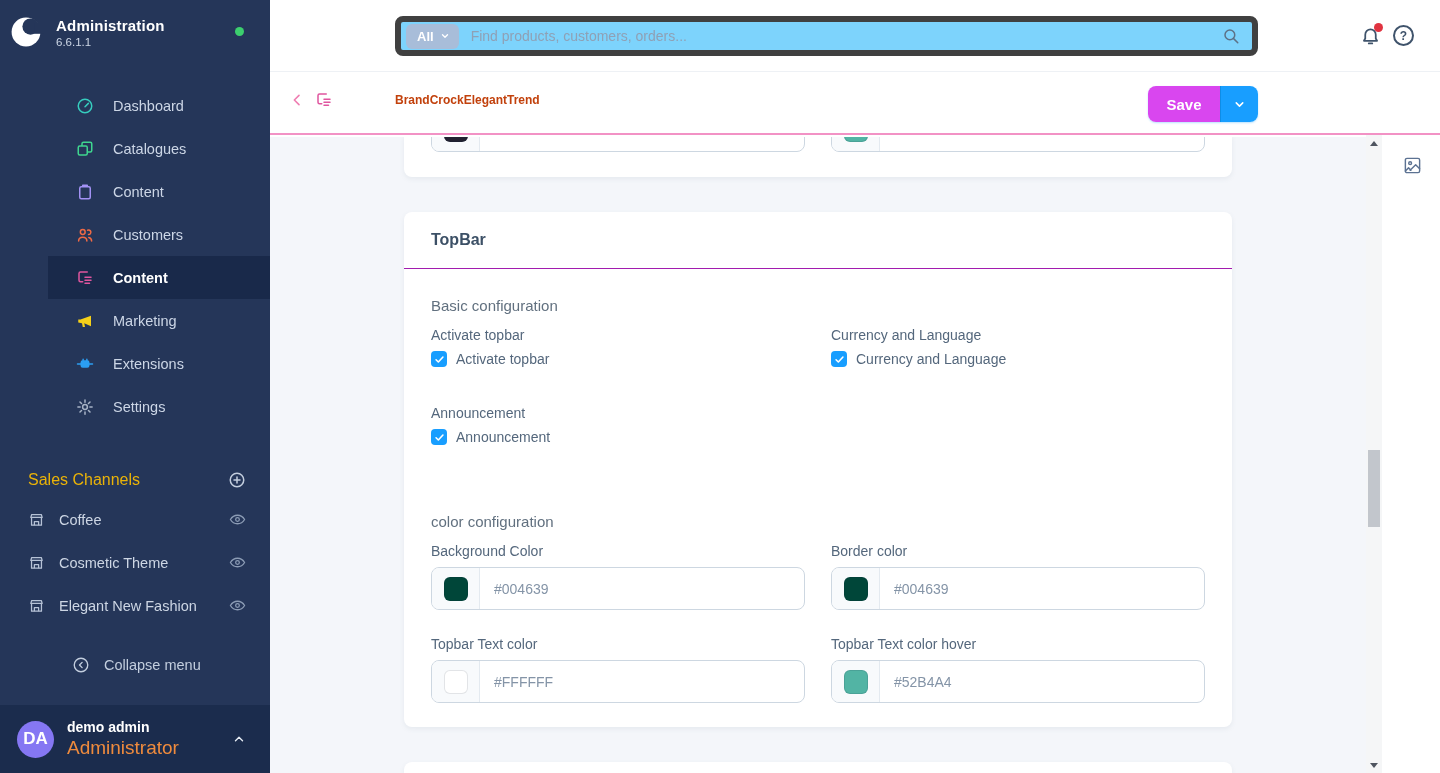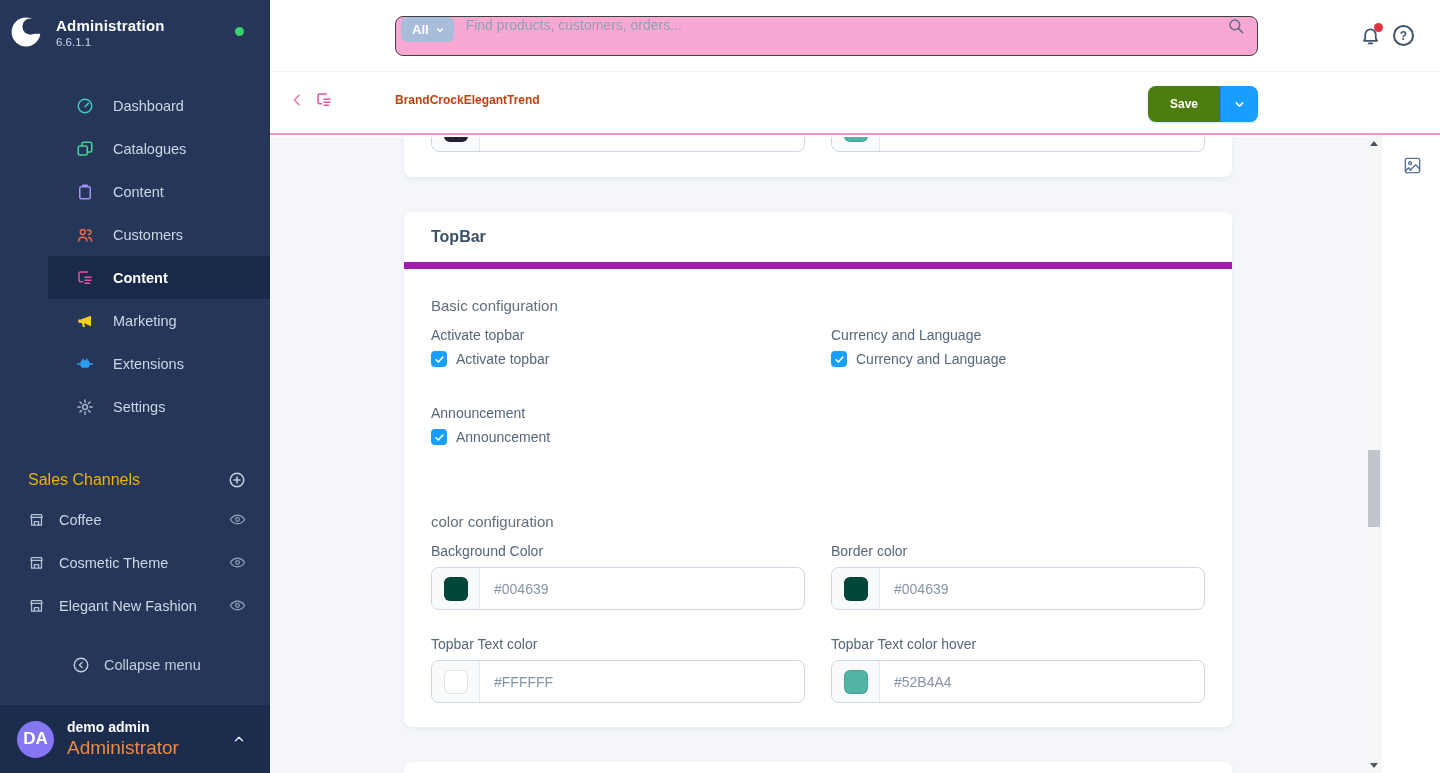--- a/index.html
+++ b/index.html
@@ -22,44 +22,44 @@
   .sc-item .label { flex:1; }
   .collapse-row { position:absolute; left:0; right:0; bottom:88px; display:flex; align-items:center; gap:14px; padding-left:28px; height:40px; font-size:14.5px; color:#c3cede; cursor:pointer;margin-left:44px; }
   .user-footer { position:absolute; left:0; right:0; bottom:0; height:68px; background:#1b2c4d; display:flex; align-items:center; gap:13px; padding:0 24px 0 17px; }
   .avatar { width:37px; height:37px; border-radius:50%; background:#8577f3; color:#ffffff; font-weight:bold; font-size:17px; display:flex; align-items:center; justify-content:center; }
   .user-name { color:#ffffff; font-weight:bold; font-size:14px; }
   .user-role { color:#ef8b3d; font-size:19px; margin-top:2px; }
   .user-meta { flex:1; }
 
   
   .topbar { position:absolute; left:270px; top:0; width:1170px; height:72px; background:#ffffff; border-bottom:1px solid #eef1f5; z-index:4; }
-  .searchbox { position:absolute; left:125px; top:16px; width:863px; height:40px; border:1px solid #404040; border-radius:8px; background:#f9a8d4; display:flex; align-items:flex-start; padding:0 12px 0 5px; }
+  .searchbox { position:absolute; left:125px; top:16px; width:863px; height:40px; border:6px solid #404040; border-radius:8px; background:#7dd3fc; display:flex; align-items:center; padding:0 12px 0 5px; }
   .all-badge { background:#a8bdd9; color:#ffffff; font-weight:bold; font-size:13px; border-radius:6px; padding:5px 9px 5px 11px; display:flex; align-items:center; gap:6px; cursor:pointer; }
   .search-input { border:none; outline:none; flex:1; font-size:14px; padding:0 12px; color:#44556a; background:transparent; font-family:"Liberation Sans", sans-serif; }
   .search-input::placeholder { color:#8fa0b5; opacity:1; }
   .bell-wrap { position:absolute; left:1090px; top:25px; width:22px; height:22px; cursor:pointer; }
   .bell-dot { position:absolute; right:-1px; top:-2px; width:9px; height:9px; border-radius:50%; background:#e03340; }
   .help-wrap { position:absolute; left:1123px; top:25px; width:21px; height:21px; border:2px solid #3f536b; border-radius:50%; color:#3f536b; font-size:12px; font-weight:bold; display:flex; align-items:center; justify-content:center; cursor:pointer; }
 
   
   .smartbar { position:absolute; left:270px; top:72px; width:1170px; height:63px; background:#ffffff; border-bottom:2px solid #f292c5; z-index:4; }
   .back-btn { position:absolute; left:19px; top:20px; width:16px; height:16px; cursor:pointer; }
   .module-icon { position:absolute; left:45px; top:19px; width:18px; height:18px; }
   .smart-title { position:absolute; left:125px; top:21px; font-size:12px; font-weight:bold; color:#c2410c; }
   .save-split { position:absolute; right:182px; top:14px; height:36px; display:flex; border-radius:8px; overflow:hidden; box-shadow:0 1px 2px rgba(24,158,255,.3); }
-  .save-main { background:#4d7c0f; color:#ffffff; font-weight:bold; font-size:12px; border:none; width:72px; cursor:pointer; font-family:"Liberation Sans", sans-serif; }
+  .save-main { background:#d946ef; color:#ffffff; font-weight:bold; font-size:15px; border:none; width:72px; cursor:pointer; font-family:"Liberation Sans", sans-serif; }
   .save-arrow { background:#189eff; border:none; border-left:1px solid #0e8de6; width:38px; display:flex; align-items:center; justify-content:center; cursor:pointer; }
 
   
   .content { position:absolute; left:270px; top:137px; width:1096px; height:636px; background:#f4f6fa; overflow:hidden; }
   .card { position:absolute; left:134px; width:828px; background:#ffffff; box-shadow:0 2px 5px rgba(110,125,150,.10); }
   .card-partial-top { top:-2px; height:42px; border-radius:0 0 8px 8px; overflow:hidden; }
   .card-main { top:75px; height:515px; border-radius:8px; }
   .card-partial-bottom { top:625px; height:11px; border-radius:8px 8px 0 0; }
-  .card-header { height:57px; display:flex; align-items:center; padding:0 27px; border-bottom:7px solid #a21caf; }
+  .card-header { height:57px; display:flex; align-items:center; padding:0 27px; border-bottom:1px solid #a21caf; }
   .card-title { font-size:16px; font-weight:bold; color:#3c5066; }
   .card-body { padding:28px 27px 27px; }
   .section-heading { font-size:15px; color:#61707f; margin-bottom:13px; }
   .grid-2 { display:grid; grid-template-columns:374px 374px; column-gap:26px; }
   .field-label { font-size:14px; color:#54677c; margin-bottom:8px; }
   .checkbox-row { display:flex; align-items:center; gap:9px; cursor:pointer; }
   .checkbox { width:16px; height:16px; border-radius:4px; background:#189eff; display:flex; align-items:center; justify-content:center; flex:0 0 auto; }
   .checkbox-label { font-size:14px; color:#54677c; }
   .color-section { margin-top:68px; }
   .color-grid { display:grid; grid-template-columns:374px 374px; column-gap:26px; row-gap:26px; }

